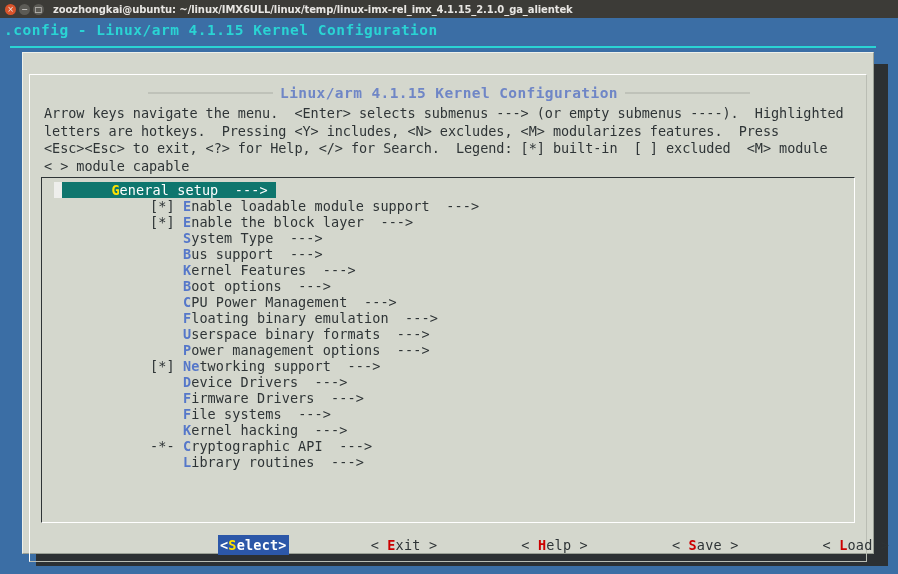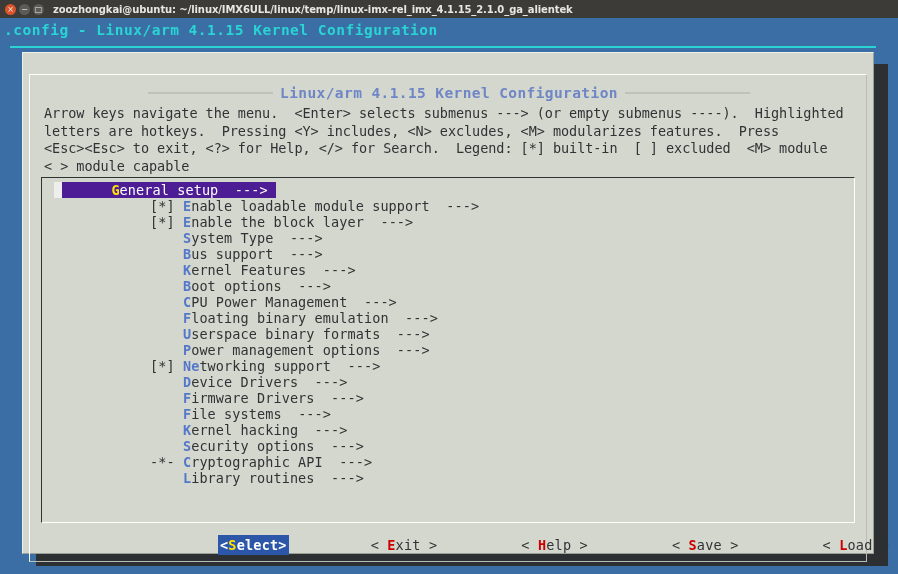--- a/index.html
+++ b/index.html
@@ -97,21 +97,21 @@
   .mrow{
     height:16px;line-height:16px;font-size:13.5px;white-space:pre;
     color:#2e3436;padding-left:108px;letter-spacing:0.1px;
   }
   .mrow .flag{color:#2e3436;}
   .mrow .hk{color:#5577c9;font-weight:bold;}
   .mrow .txt{color:#2e3436;}
   .mrow .arrow{color:#2e3436;}
   .mrow.sel{position:relative;}
   .mrow.sel .hl{
-    position:absolute;left:12px;top:0;height:16px;background:#4c1d95;
+    position:absolute;left:12px;top:0;height:16px;background:#0f766e;
     padding-left:0;display:block;
   }
   .mrow.sel .cursor{
     display:inline-block;width:8px;height:16px;background:#eeeeec;vertical-align:top;
   }
   .mrow.sel .hk{color:#ffe300;font-weight:bold;}
   .mrow.sel .txt,.mrow.sel .arrow{color:#ffffff;}
   
   #btnrow{
     position:absolute;left:2px;top:458px;width:838px;height:24px;
@@ -176,21 +176,20 @@
               <div class="mrow"><span class="flag">    </span><span class="hk">B</span><span class="txt">oot options  </span><span class="arrow">---&gt;</span></div>
               <div class="mrow"><span class="flag">    </span><span class="hk">C</span><span class="txt">PU Power Management  </span><span class="arrow">---&gt;</span></div>
               <div class="mrow"><span class="flag">    </span><span class="hk">F</span><span class="txt">loating binary emulation  </span><span class="arrow">---&gt;</span></div>
               <div class="mrow"><span class="flag">    </span><span class="hk">U</span><span class="txt">serspace binary formats  </span><span class="arrow">---&gt;</span></div>
               <div class="mrow"><span class="flag">    </span><span class="hk">P</span><span class="txt">ower management options  </span><span class="arrow">---&gt;</span></div>
               <div class="mrow"><span class="flag">[*] </span><span class="hk">Ne</span><span class="txt">tworking support  </span><span class="arrow">---&gt;</span></div>
               <div class="mrow"><span class="flag">    </span><span class="hk">D</span><span class="txt">evice Drivers  </span><span class="arrow">---&gt;</span></div>
               <div class="mrow"><span class="flag">    </span><span class="hk">F</span><span class="txt">irmware Drivers  </span><span class="arrow">---&gt;</span></div>
               <div class="mrow"><span class="flag">    </span><span class="hk">F</span><span class="txt">ile systems  </span><span class="arrow">---&gt;</span></div>
               <div class="mrow"><span class="flag">    </span><span class="hk">K</span><span class="txt">ernel hacking  </span><span class="arrow">---&gt;</span></div>
-              <div class="mrow"><span class="flag">    </span><span class="hk">S</span><span class="txt">ecurity options  </span><span class="arrow">---&gt;</span></div>
               <div class="mrow"><span class="flag">-*- </span><span class="hk">C</span><span class="txt">ryptographic API  </span><span class="arrow">---&gt;</span></div>
               <div class="mrow"><span class="flag">    </span><span class="hk">L</span><span class="txt">ibrary routines  </span><span class="arrow">---&gt;</span></div>
             </div>
         </div>
 
         <div id="btnrow">
             <span class="btn active" style="margin-left: 186px;"><span>&lt;</span><span class="bhk">S</span><span>elect</span><span>&gt;</span></span>
             <span class="btn" style="margin-left: 80px;"><span>&lt; </span><span class="bhk">E</span><span>xit</span><span> &gt;</span></span>
             <span class="btn" style="margin-left: 80px;"><span>&lt; </span><span class="bhk">H</span><span>elp</span><span> &gt;</span></span>
             <span class="btn" style="margin-left: 80px;"><span>&lt; </span><span class="bhk">S</span><span>ave</span><span> &gt;</span></span>

